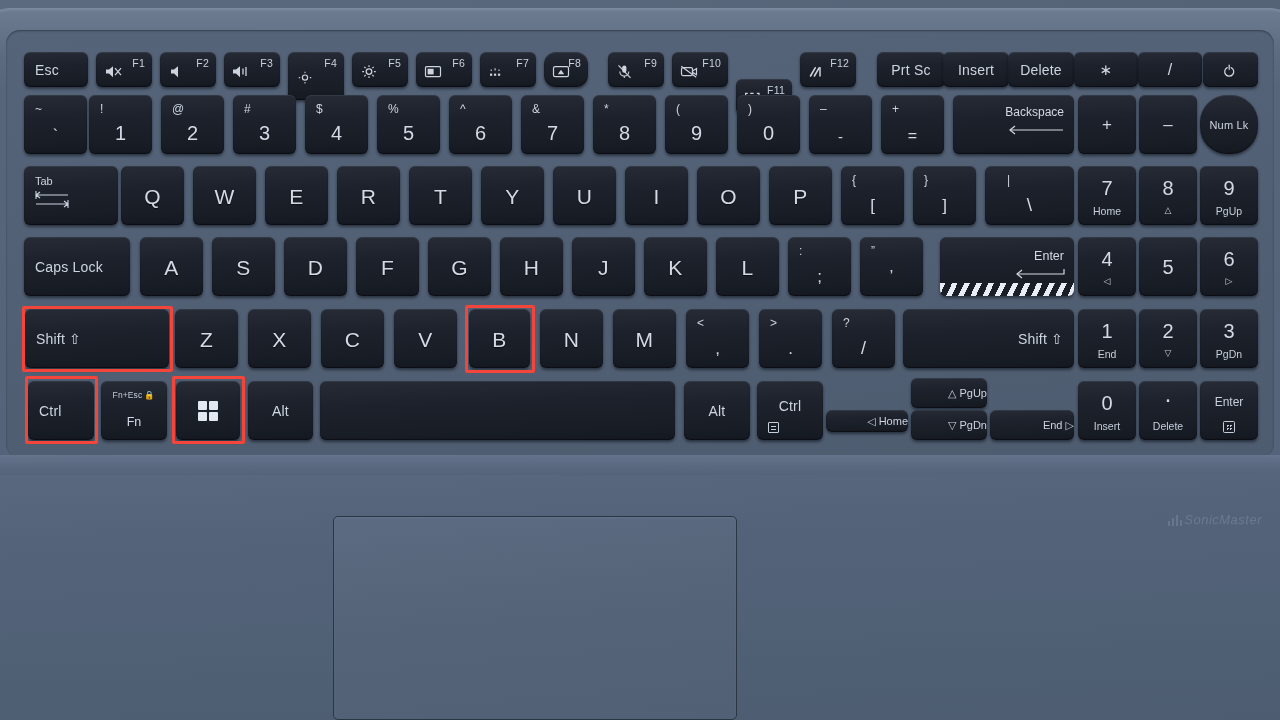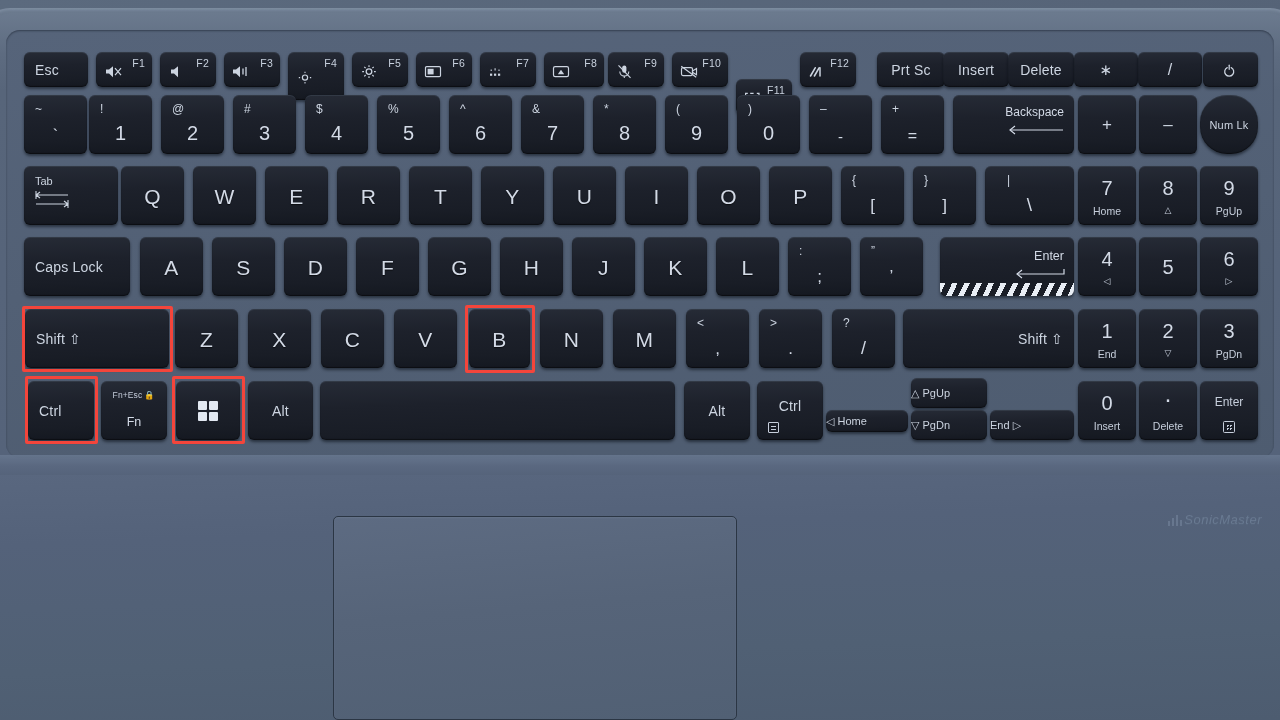--- a/index.html
+++ b/index.html
@@ -104,21 +104,21 @@
     position: absolute; left: 0; right: 0; top: 9px; text-align: center;
     font-size: 8.5px; color: #c3cbd9; letter-spacing: .1px;
   }
   .k-two .bot {
     position: absolute; left: 0; right: 0; bottom: 11px; text-align: center;
     font-size: 12.5px; font-weight: 300; color: #d3dae6;
   }
   
   .k-nav .lbl {
     position: absolute; left: 0; right: 0; top: 50%; transform: translateY(-50%);
-    text-align: left; font-size: 11px; color: #ccd4e0; font-weight: 300;
+    text-align: right; font-size: 11px; color: #ccd4e0; font-weight: 300;
     white-space: nowrap;
   }
   
   .hatch {
     position: absolute; left: 0; right: 0; bottom: 0; height: 13px;
     background: repeating-linear-gradient(
       115deg,
       #e9eef5 0px, #e9eef5 5px,
       #1a1e27 5px, #1a1e27 11px
     );
@@ -283,21 +283,21 @@
             <rect x="6" y="10" width="2.2" height="2.2"></rect>
             <rect x="10" y="10" width="2.2" height="2.2"></rect>
           </g>
           <g stroke="#ccd4e0" stroke-width="1.1">
             <path d="M3.2 7.4V5.8M7.1 7V4.6M11 7.4V5.8"></path>
           </g>
         </svg>
     </span>
   </div>
 
-  <div class="key k-fn" style="left:544px;top:52px;width:60px;height:35px;">
+  <div class="key k-fn" style="left:544px;top:52px;width:44px;height:35px;border-radius:12px;">
     <span class="fnlabel">F8</span>
     <span class="fnicon">
       <svg viewBox="0 0 20 16" width="20" height="16">
           <rect x="1.5" y="3" width="15" height="10" rx="1.6" fill="none" stroke="#ccd4e0" stroke-width="1.2"></rect>
           <path d="M9 6.2l3.2 4.4H5.8z" fill="#ccd4e0"></path>
         </svg>
     </span>
   </div>
 
   <div class="key k-fn" style="left:608px;top:52px;width:56px;height:35px;">

